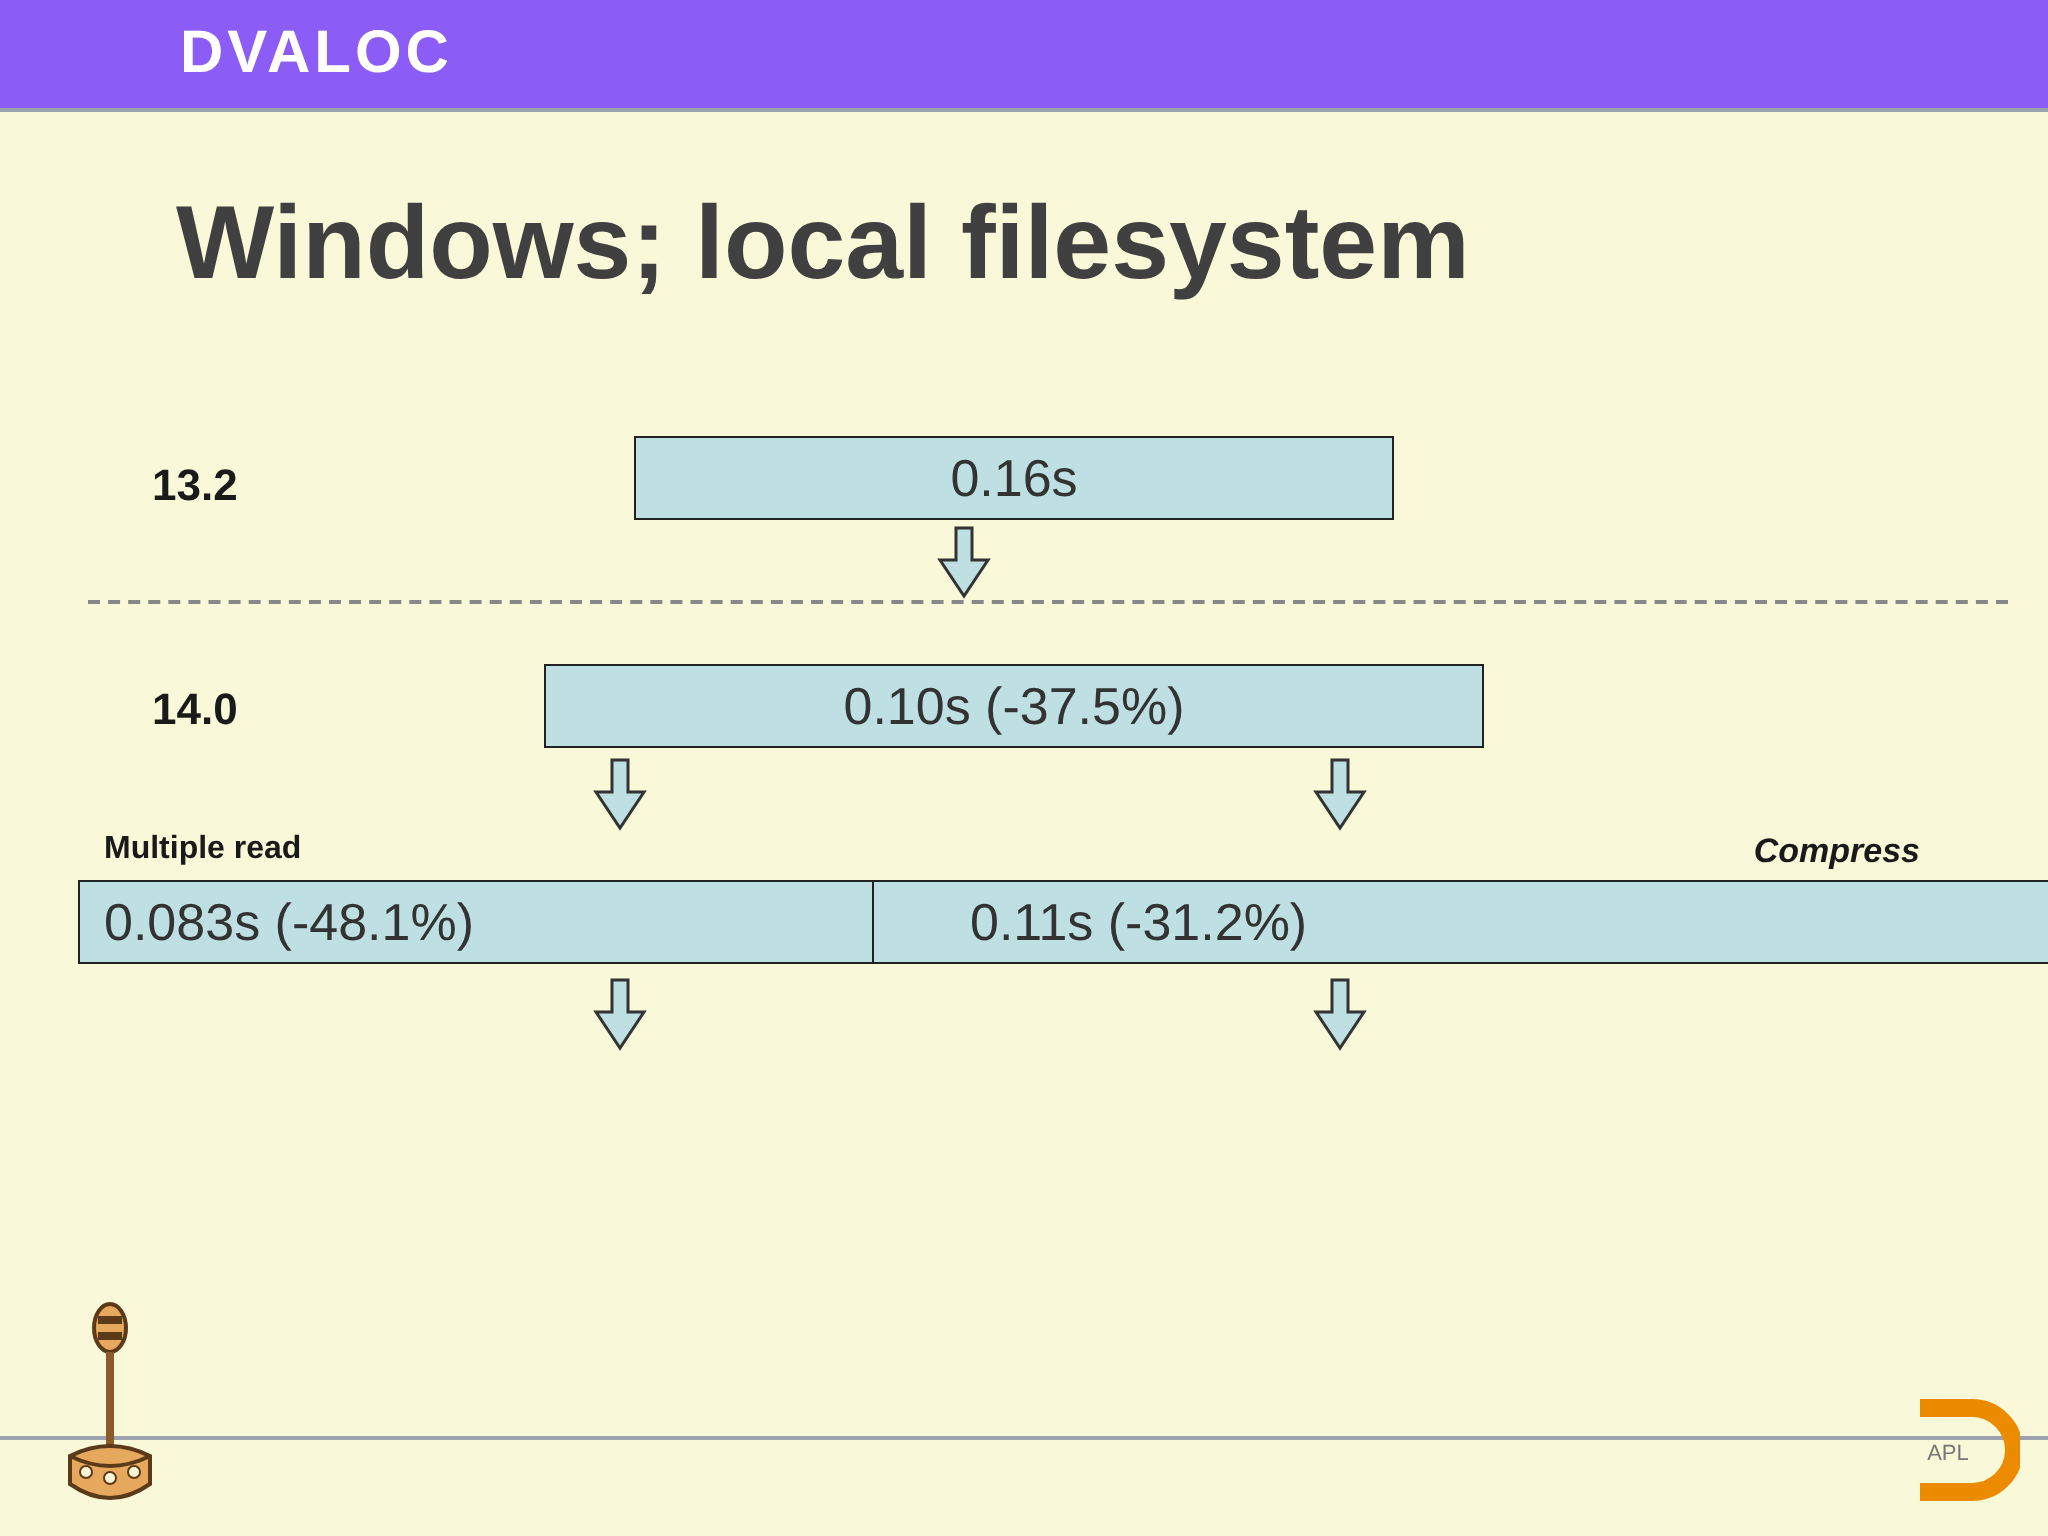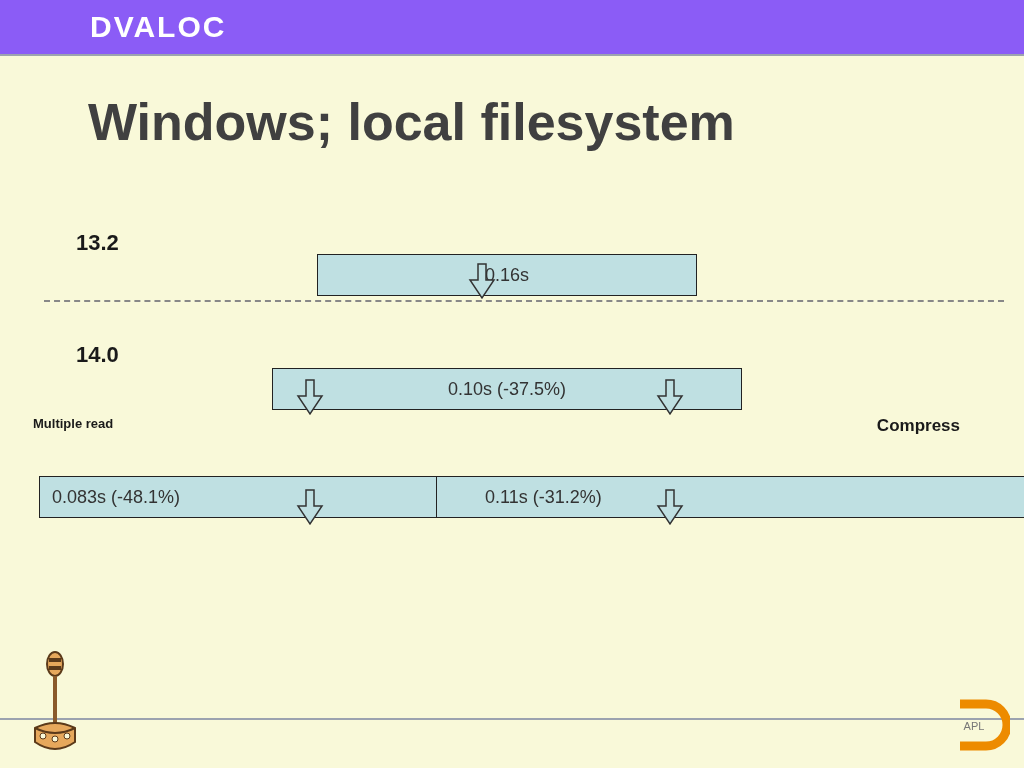--- a/index.html
+++ b/index.html
@@ -45,34 +45,33 @@
     height: 560px;
     text-align: right;
   }
   .label {
     position: absolute;
     font-weight: bold;
     color: #1a1a1a;
   }
   .label-132 { left: 76px; top: 78px; font-size: 22px; }
   .label-140 { left: 76px; top: 190px; font-size: 22px; }
-  .label-mread { left: 33px; top: 264px; font-size: 13px; }
-  .label-comp  { right: 64px; top: 264px; font-size: 17px; }
+  .label-mread { left: 52px; top: 264px; font-size: 16px; }
+  .label-comp  { right: 64px; top: 264px; font-size: 17px; font-style: italic; }
 
   .box {
     position: absolute;
     background: #bfe0e2;
     border: 1.5px solid #222;
     color: #333;
-    font-size: 18px;
+    font-size: 26px;
     display: flex;
     align-items: center;
     box-sizing: border-box;
     padding: 0 12px;
-    margin-top: 36px;
   }
   .box.center-text { justify-content: center; }
 
   .box1 { left: 317px; top: 66px;  width: 380px; height: 42px; }
   .box2 { left: 272px; top: 180px; width: 470px; height: 42px; }
   .box3 { left: 39px;  top: 288px; width: 400px; height: 42px; }
   .box4 { left: 436px; top: 288px; width: 613px; height: 42px; padding-left: 48px; }
   .box5 { left: 242px; top: 394px; width: 529px; height: 42px; }
 
   .divider {

